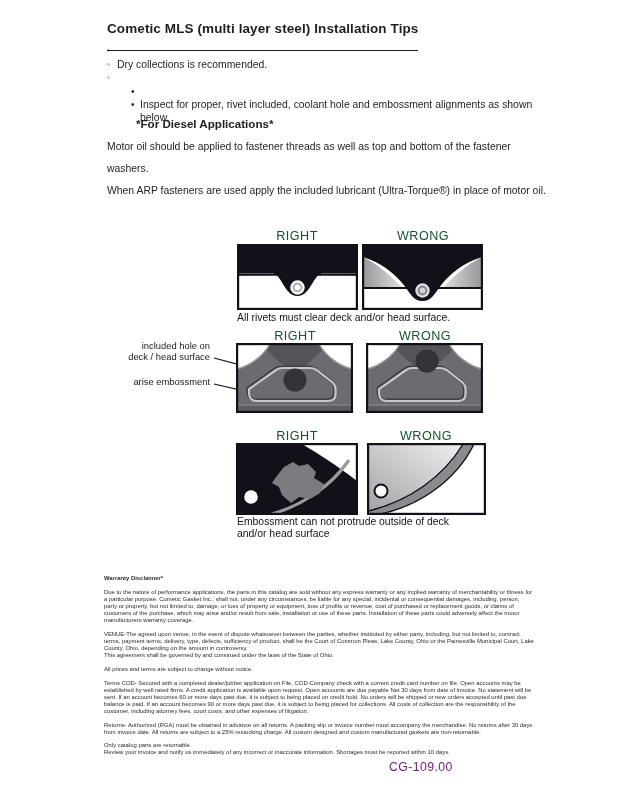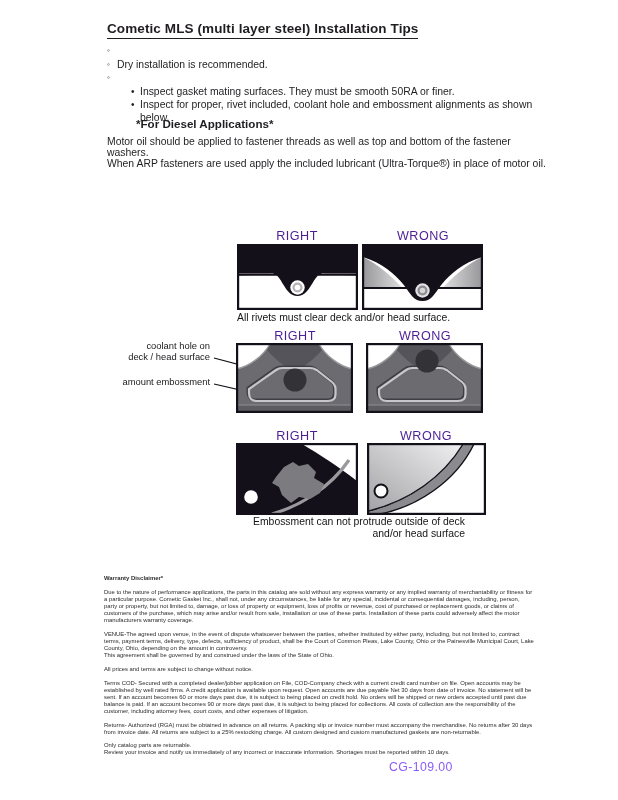--- a/index.html
+++ b/index.html
@@ -1,68 +1,67 @@
 <!DOCTYPE html>
 <html><head>
 <meta charset="utf-8">
 <style>
   html,body{margin:0;padding:0;background:#ffffff;}
   #page{position:relative;width:618px;height:800px;background:#ffffff;
         font-family:"Liberation Sans",sans-serif;color:#1f1d20;overflow:hidden;}
 
   .title{position:absolute;left:107px;top:21px;font-size:13.5px;font-weight:bold;letter-spacing:.1px;}
-  .title .ul{border-bottom:1.7px solid #1f1d20;padding-bottom:2px;}
+  .title .ul{border-bottom:1.7px solid #1f1d20;padding-bottom:14px;}
 
   .bullets{position:absolute;left:107px;top:44px;font-size:10.4px;line-height:13px;width:450px;}
   .b{display:flex;}
   .b .m{width:10px;flex:0 0 10px;font-size:8.5px;line-height:13.5px;}
   .b.sub{padding-left:24px;}
   .b.sub .m{width:9px;flex:0 0 9px;font-size:10px;}
 
   .diesel-h{position:absolute;left:107px;top:117px;font-size:11.6px;font-weight:bold;margin-left:29px;}
-  .para{position:absolute;left:107px;width:445px;font-size:10.4px;line-height:11px;white-space:pre-line;}
+  .para{position:absolute;left:107px;width:445px;font-size:10.4px;line-height:22px;white-space:pre-line;}
   #p1{top:136px;} #p2{top:167px;} #p3{top:208px;}
 
-  .dw-label{position:absolute;font-size:12.6px;letter-spacing:.5px;color:#4c1d95;transform:translateX(-50%);}
+  .dw-label{position:absolute;font-size:12.6px;letter-spacing:.5px;color:#14532d;transform:translateX(-50%);}
   .diag{position:absolute;}
   .diag svg{display:block;}
-  .caption{position:absolute;font-size:10.4px;line-height:12.4px;color:#161416;text-align:right;}
+  .caption{position:absolute;font-size:10.4px;line-height:12.4px;color:#161416;}
   .ann{position:absolute;width:112px;text-align:right;font-size:9.4px;line-height:10.8px;color:#1b191c;}
   .leader{position:absolute;left:212px;top:352px;}
 
   .legal{position:absolute;left:104px;top:575px;width:430px;font-size:5.9px;line-height:7.1px;color:#2c2a2d;}
   .legal .lh{font-weight:bold;margin:0 0 7px;}
   .legal p{margin:0 0 6.5px;}
   .legal p.tight{margin:0;}
 
-  .footer-code{position:absolute;left:389px;top:760px;font-size:12.3px;letter-spacing:.4px;color:#8b5cf6;}
+  .footer-code{position:absolute;left:389px;top:760px;font-size:12.3px;letter-spacing:.4px;color:#701a75;}
 </style>
 </head>
 <body>
 
 <div id="page">
 
   <div class="title">
     <span class="ul">Cometic MLS (multi layer steel) Installation Tips</span>
   </div>
 
   <div class="bullets">
     <div class="b">
       <span class="m">◦</span>
     </div>
     <div class="b">
       <span class="m">◦</span>
-      <span>Dry installation is recommended.</span>
+      <span>Dry collections is recommended.</span>
     </div>
     <div class="b">
       <span class="m">◦</span>
     </div>
     <div class="b sub">
       <span class="m">•</span>
-      <span>Inspect gasket mating surfaces.  They must be smooth 50RA or finer.</span>
     </div>
     <div class="b sub">
       <span class="m">•</span>
       <span>Inspect for proper, rivet included, coolant hole and embossment alignments as shown below.</span>
     </div>
   </div>
 
   <div class="diesel-h">*For Diesel Applications*</div>
   <div class="para" id="p1">Motor oil should be applied to fastener threads as well as top and bottom of the fastener washers.
 When ARP fasteners are used apply the included lubricant (Ultra-Torque®) in place of motor oil.</div>
@@ -106,23 +105,23 @@
       <circle cx="60.5" cy="46.5" r="2.8" fill="#d6d6d8"></circle>
       <rect x="1" y="1" width="119" height="64" fill="none" stroke="#141019" stroke-width="2.4"></rect>
     </svg>
   </div>
 
   <div class="caption" style="left:237px;top:312px;">All rivets must clear deck and/or head surface.</div>
 
   <div class="dw-label" style="left:295px;top:329px;">RIGHT</div>
   <div class="dw-label" style="left:425px;top:329px;">WRONG</div>
 
-  <div class="ann" style="left:98px;top:341px;white-space:pre-line;">coolant hole on
+  <div class="ann" style="left:98px;top:341px;white-space:pre-line;">included hole on
 deck / head surface</div>
-  <div class="ann" style="left:98px;top:377px;">amount embossment</div>
+  <div class="ann" style="left:98px;top:377px;">arise embossment</div>
 
   <div class="leader">
     <svg width="85" height="46" viewBox="0 0 85 46">
       <line x1="2" y1="6" x2="81" y2="27" stroke="#141019" stroke-width="1.2"></line>
       <line x1="2" y1="32" x2="46" y2="42" stroke="#141019" stroke-width="1.2"></line>
     </svg>
   </div>
 
   <div class="diag" style="left:236px;top:343px;">
     <svg width="117" height="70" viewBox="0 0 117 70">

